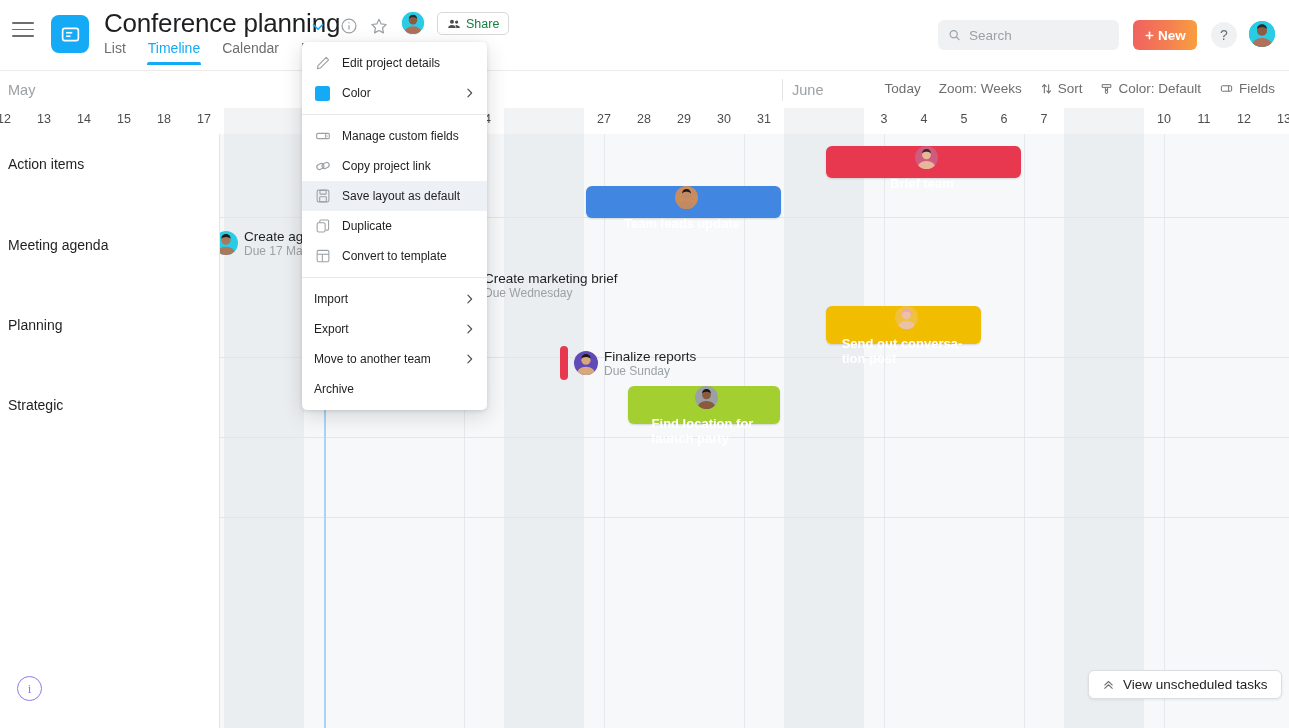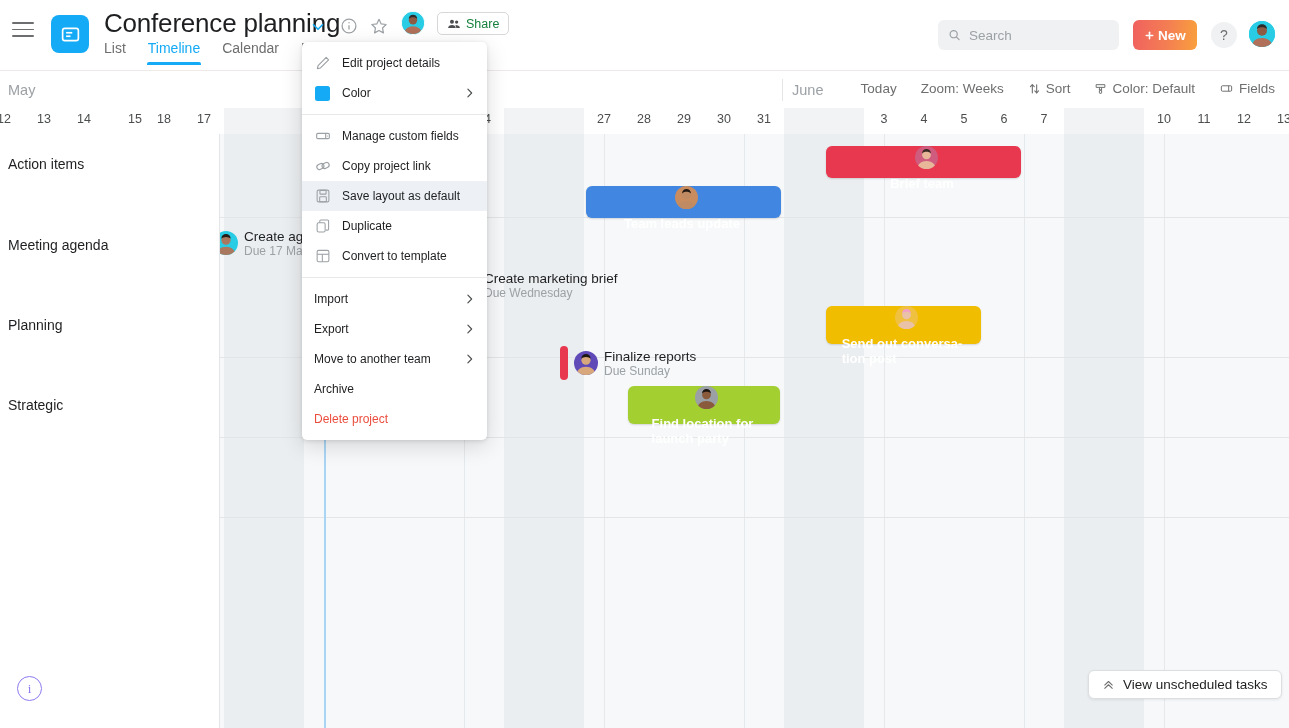--- a/index.html
+++ b/index.html
@@ -75,21 +75,21 @@
   .tl-toolbar {
     position: absolute; left: 0; top: 70px; width: 1289px; height: 38px;
     border-top: 1px solid #edeae9; background: #fff;
   }
   .month-label { position: absolute; font-size: 14.5px; color: #9ca1a5; top: 11px; }
   .month-may { left: 8px; }
   .month-june { left: 792px; }
   .month-june::before {
     content: ""; position: absolute; left: -10px; top: -3px; width: 1px; height: 22px; background: #e3e5e6;
   }
-  .tl-actions { position: absolute; right: 14px; top: 10px; display: flex; gap: 24px; align-items: center; }
+  .tl-actions { position: absolute; right: 14px; top: 10px; display: flex; gap: 18px; align-items: center; }
   .tl-action { display: flex; align-items: center; gap: 5px; font-size: 13.5px; color: #6d6e6f; cursor: pointer; white-space: nowrap; }
 
   
   .date-row {
     position: absolute; left: 0; top: 108px; width: 1289px; height: 26px; background: #fff;
   }
   .date-cell {
     position: absolute; top: 4px; width: 40px; text-align: center;
     font-size: 12.5px; color: #4b4d4f;
   }
@@ -300,21 +300,21 @@
         </svg>
         <span>Fields</span>
       </div>
     </div>
   </div>
 
   <div class="date-row">
       <div class="date-cell" style="left: -16px;">12</div>
       <div class="date-cell" style="left: 24px;">13</div>
       <div class="date-cell" style="left: 64px;">14</div>
-      <div class="date-cell" style="left: 115px;">15</div>
+      <div class="date-cell" style="left: 104px;">15</div>
       <div class="date-cell" style="left: 144px;">18</div>
       <div class="date-cell" style="left: 184px;">17</div>
       <div class="date-cell" style="left: 224px;">18</div>
       <div class="date-cell" style="left: 264px;">19</div>
       <div class="date-cell" style="left: 304px;">20</div>
       <div class="date-cell" style="left: 344px;">21</div>
       <div class="date-cell" style="left: 384px;">22</div>
       <div class="date-cell" style="left: 424px;">23</div>
       <div class="date-cell" style="left: 464px;">24</div>
       <div class="date-cell" style="left: 504px;">25</div>
@@ -559,23 +559,20 @@
         </div>
         <div class="menu-item noico">
           <span>Move to another team</span>
           <svg class="chev" width="13" height="13" viewBox="0 0 24 24" fill="none" stroke="#4b4d4f" stroke-width="2.1" stroke-linecap="round" stroke-linejoin="round">
             <polyline points="9 5 16 12 9 19"></polyline>
           </svg>
         </div>
         <div class="menu-item noico">
           <span>Archive</span>
         </div>
-        <div class="menu-item danger noico">
-          <span>Delete project</span>
-        </div>
       </div>
   </div>
 
 <div class="weekend-band-hdr" style="left: 224px; top: 108px; position: absolute;"></div>
     <div class="weekend-band-hdr" style="left: 504px; top: 108px; position: absolute;"></div>
     <div class="weekend-band-hdr" style="left: 784px; top: 108px; position: absolute;"></div>
     <div class="weekend-band-hdr" style="left: 1064px; top: 108px; position: absolute;"></div>
   </div>
 
 </body></html>

